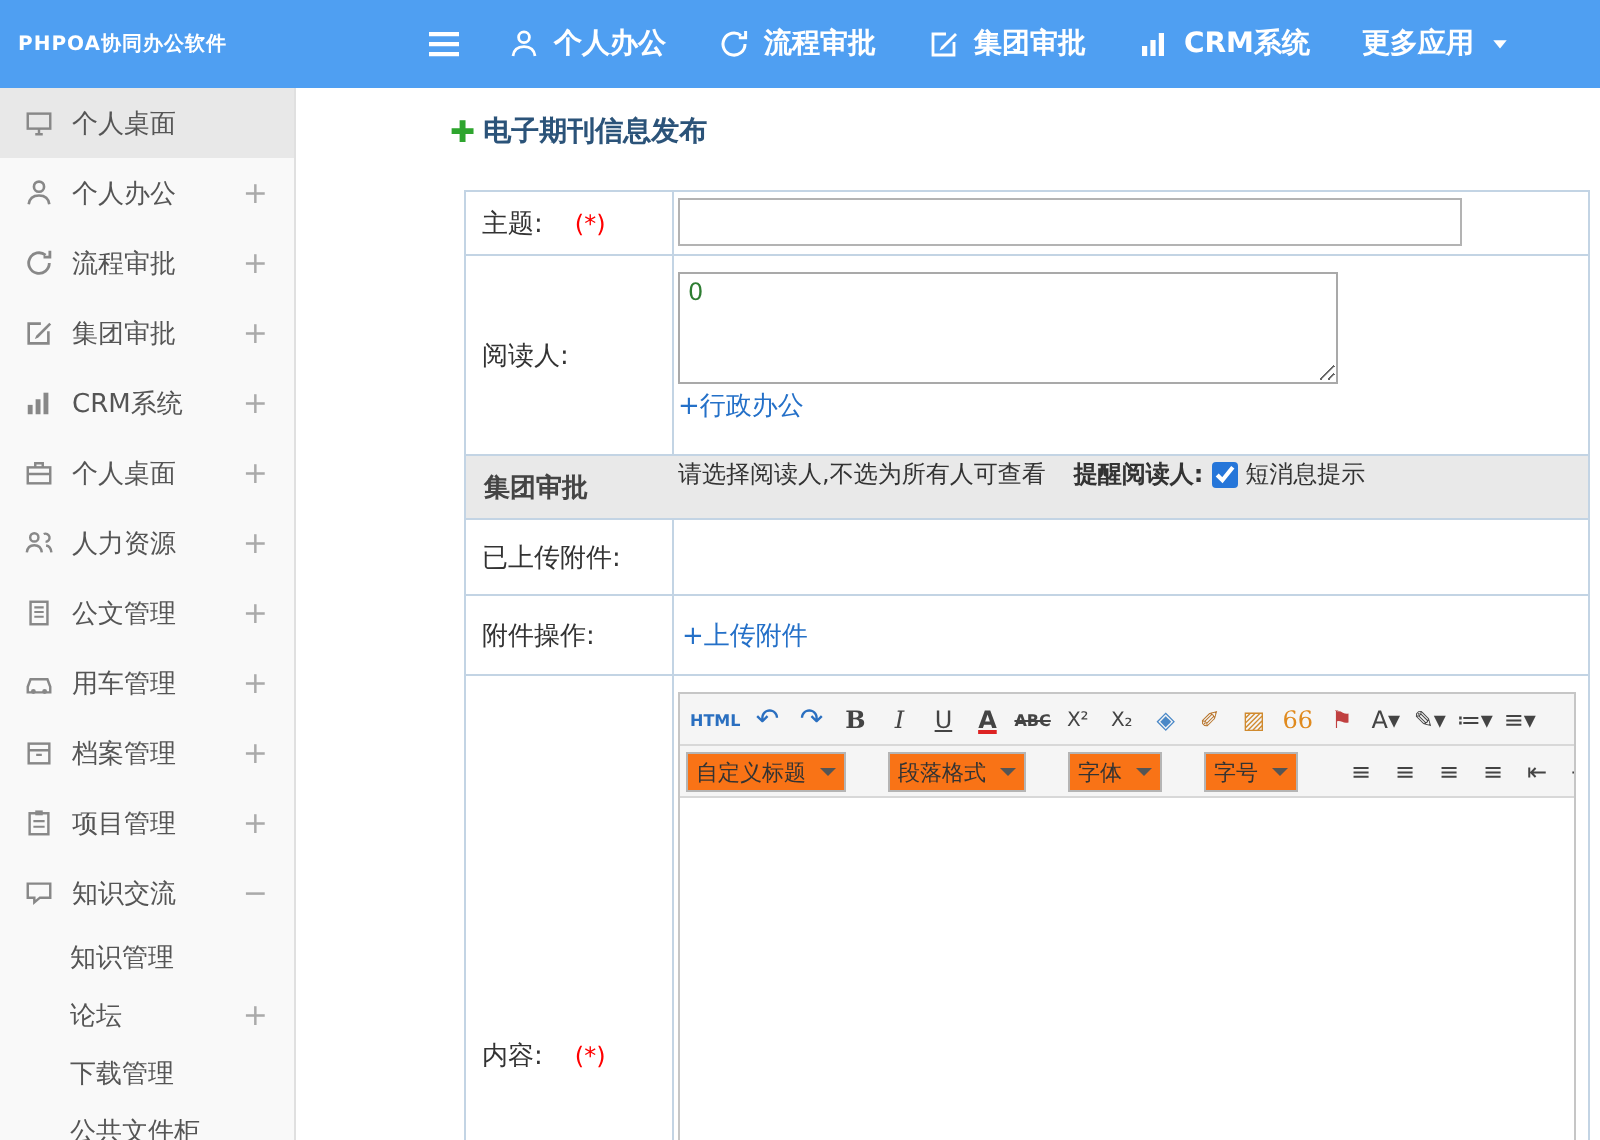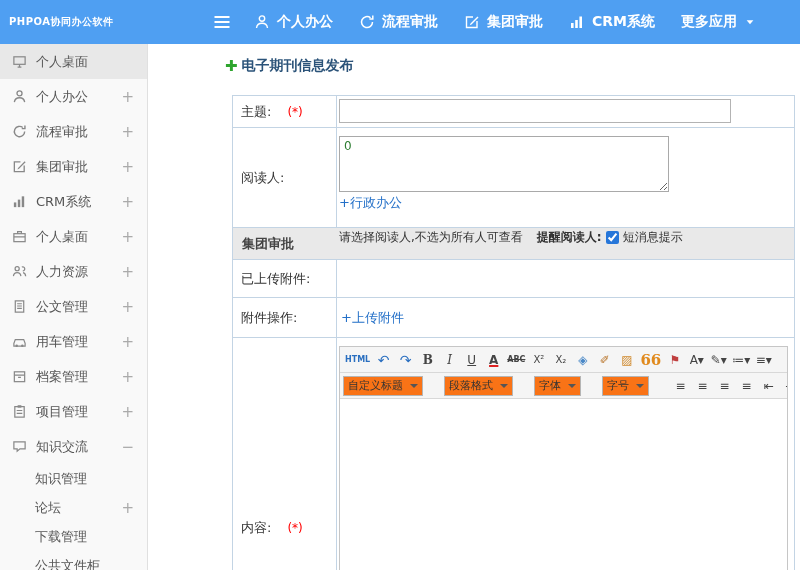--- a/index.html
+++ b/index.html
@@ -38,39 +38,39 @@
 .hint-line .bold{font-weight:bold;margin-left:14px}
 .hint-line .cb{margin:0 4px;accent-color:#2676d9}
 .section-row{height:32px;display:flex;align-items:center;padding-left:9px;background:#e9e9e9;border-bottom:1px solid #c3d4e4;font-weight:bold;color:#444}
 .row-uploaded{height:38px}
 .row-op{height:40px}
 .row-op .link{margin:0 0 0 4px}
 .row-content{height:380px}
 .row-content .fl{align-items:center}
 
 .editor{margin:8px 6px 0 2px;width:449px;border:1px solid #c6c6c6}
-.tbar{background:#f5f5f5;border-bottom:1px solid #d8d8d8;padding:2px 3px;display:flex;align-items:center;gap:1px;height:26px;overflow:hidden}
+.tbar{background:#f5f5f5;border-bottom:1px solid #d8d8d8;padding:2px 3px;display:flex;align-items:flex-end;gap:1px;height:26px;overflow:hidden}
 .tbtn{min-width:21px;height:20px;display:inline-flex;align-items:center;justify-content:center;font-size:12px;color:#444;border:1px solid transparent;border-radius:2px;cursor:pointer;padding:0 1px;flex-shrink:0;white-space:nowrap}
 .tsel{height:20px;border:1px solid #b5b5b5;background:#f97316;display:inline-flex;align-items:center;font-size:11px;color:#333;padding:0 4px;margin-right:20px;cursor:pointer;flex-shrink:0;white-space:nowrap}
 .caret-shape{width:0;height:0;border:4px solid transparent;border-top:4px solid #555;margin:4px 0 0 7px}
 .ticons{display:inline-flex;gap:1px}
 .editor-body{height:230px;background:#fff;cursor:text}
 
 [data-name="html-source-button"]{font-size:8px;font-weight:bold;color:#2a6fc0}
 [data-name="undo-button"],[data-name="redo-button"]{color:#2a6fc0;font-size:14px}
 [data-name="bold-button"]{font-weight:bold;font-family:"DejaVu Serif",serif}
 [data-name="italic-button"]{font-style:italic;font-family:"DejaVu Serif",serif}
 [data-name="underline-button"]{text-decoration:underline}
 [data-name="font-color-button"]{font-weight:bold;text-decoration:underline;text-decoration-color:#d22;text-decoration-thickness:2px}
 [data-name="strikethrough-button"]{text-decoration:line-through;font-size:8px;font-weight:bold}
 [data-name="superscript-button"],[data-name="subscript-button"]{font-size:10px}
 [data-name="remove-format-button"]{color:#4a88c7}
 [data-name="format-painter-button"]{color:#b8742a}
 [data-name="fill-color-button"]{color:#d08a2e}
-[data-name="blockquote-button"]{color:#e08a1e;font-weight:bold;font-size:15px;font-family:"DejaVu Serif",serif}
+[data-name="blockquote-button"]{color:#e08a1e;font-weight:normal;font-size:12px;font-family:"DejaVu Serif",serif}
 [data-name="flag-button"]{color:#c04040}
 [data-name="image-button"]{color:#d08a2e}
 </style>
 </head>
 <body>
 
 <svg width="0" height="0" style="position:absolute" aria-hidden="true">
   <defs>
     <symbol id="i-menu" viewBox="0 0 16 16">
         <path d="M2 4h12M2 8h12M2 12h12" stroke="currentColor" stroke-width="1.7" fill="none"></path>

